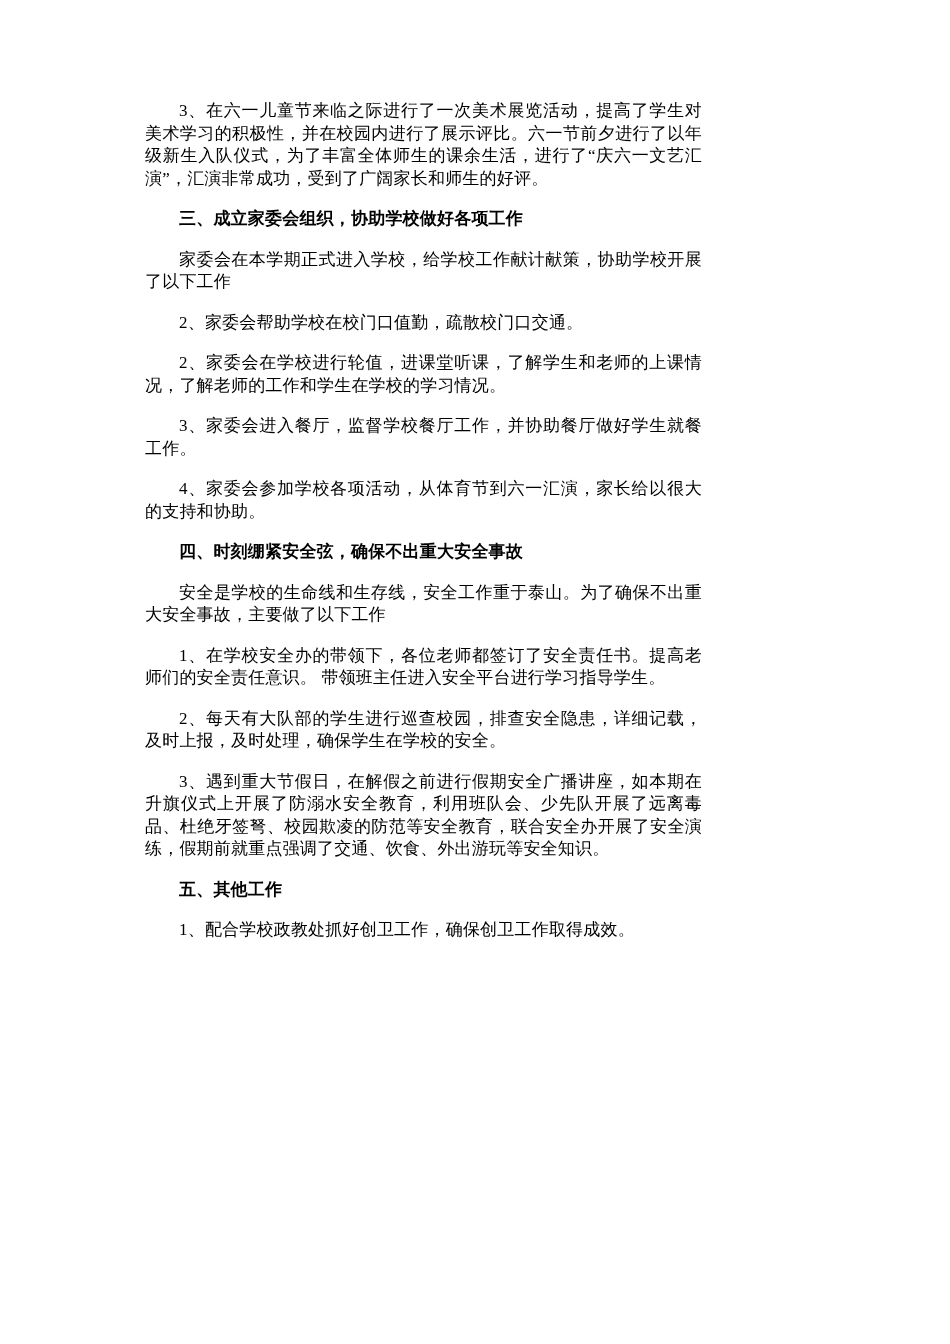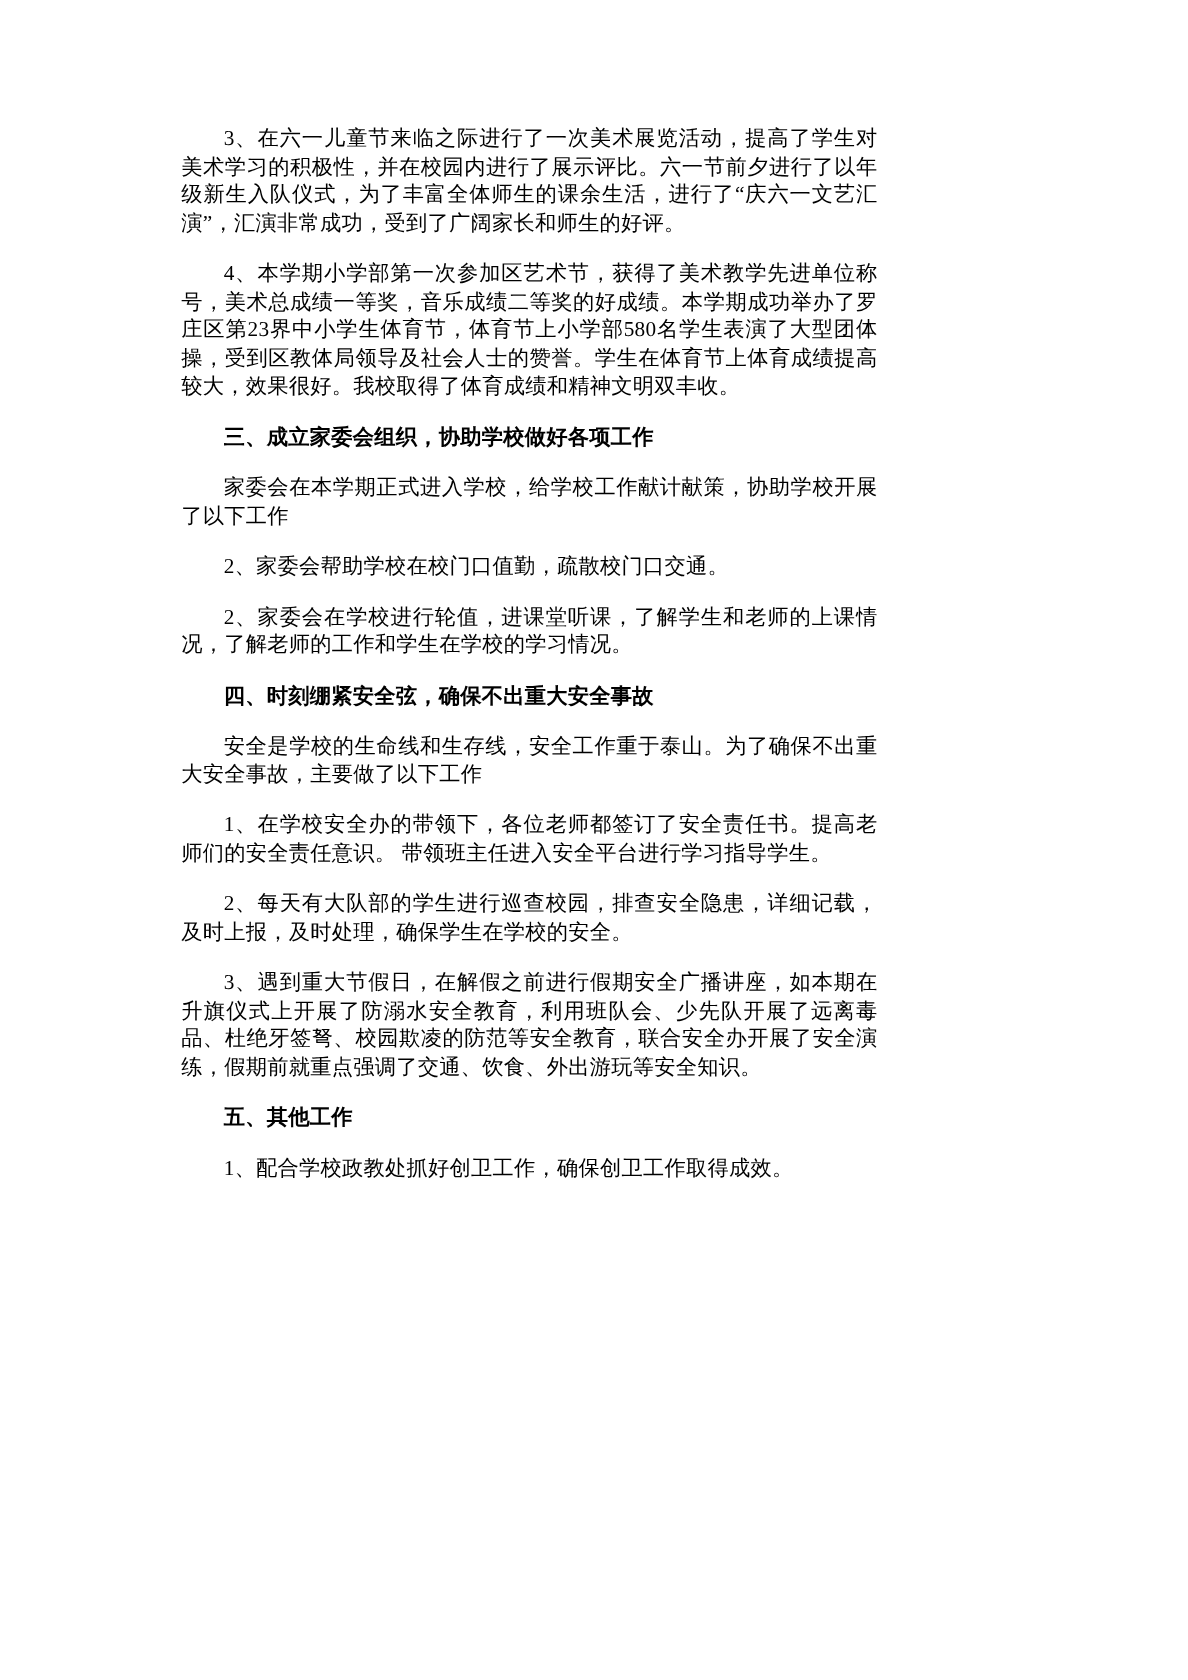--- a/index.html
+++ b/index.html
@@ -30,25 +30,26 @@
   .doc-body p.section-heading {
     font-weight: bold;
   }
 </style>
 </head>
 <body>
 
 <div class="page">
   <div class="doc-body">
     <p>3、在六一儿童节来临之际进行了一次美术展览活动，提高了学生对美术学习的积极性，并在校园内进行了展示评比。六一节前夕进行了以年级新生入队仪式，为了丰富全体师生的课余生活，进行了“庆六一文艺汇演”，汇演非常成功，受到了广阔家长和师生的好评。</p>
-    <p>4、本学期小学部第一次参加区艺术节，获得了美术教学先进单位称号，美术总成绩一等奖，音乐成绩二等奖的好成绩。本学期成功举办了罗庄区第23界中小学生体育节，体育节上小学部580名学生表演了大型团体操，受到区教体局领导及社会人士的赞誉。学生在体育节上体育成绩提高较大，效果很好。我校取得了体育成绩和精神文明双丰收。</p>
     <p class="section-heading">三、成立家委会组织，协助学校做好各项工作</p>
     <p>家委会在本学期正式进入学校，给学校工作献计献策，协助学校开展了以下工作</p>
     <p>2、家委会帮助学校在校门口值勤，疏散校门口交通。</p>
     <p>2、家委会在学校进行轮值，进课堂听课，了解学生和老师的上课情况，了解老师的工作和学生在学校的学习情况。</p>
+    <p>3、家委会进入餐厅，监督学校餐厅工作，并协助餐厅做好学生就餐工作。</p>
+    <p>4、家委会参加学校各项活动，从体育节到六一汇演，家长给以很大的支持和协助。</p>
     <p class="section-heading">四、时刻绷紧安全弦，确保不出重大安全事故</p>
     <p>安全是学校的生命线和生存线，安全工作重于泰山。为了确保不出重大安全事故，主要做了以下工作</p>
     <p>1、在学校安全办的带领下，各位老师都签订了安全责任书。提高老师们的安全责任意识。 带领班主任进入安全平台进行学习指导学生。</p>
     <p>2、每天有大队部的学生进行巡查校园，排查安全隐患，详细记载，及时上报，及时处理，确保学生在学校的安全。</p>
     <p>3、遇到重大节假日，在解假之前进行假期安全广播讲座，如本期在升旗仪式上开展了防溺水安全教育，利用班队会、少先队开展了远离毒品、杜绝牙签弩、校园欺凌的防范等安全教育，联合安全办开展了安全演练，假期前就重点强调了交通、饮食、外出游玩等安全知识。</p>
     <p class="section-heading">五、其他工作</p>
     <p>1、配合学校政教处抓好创卫工作，确保创卫工作取得成效。</p>
   </div>
 </div>
 

